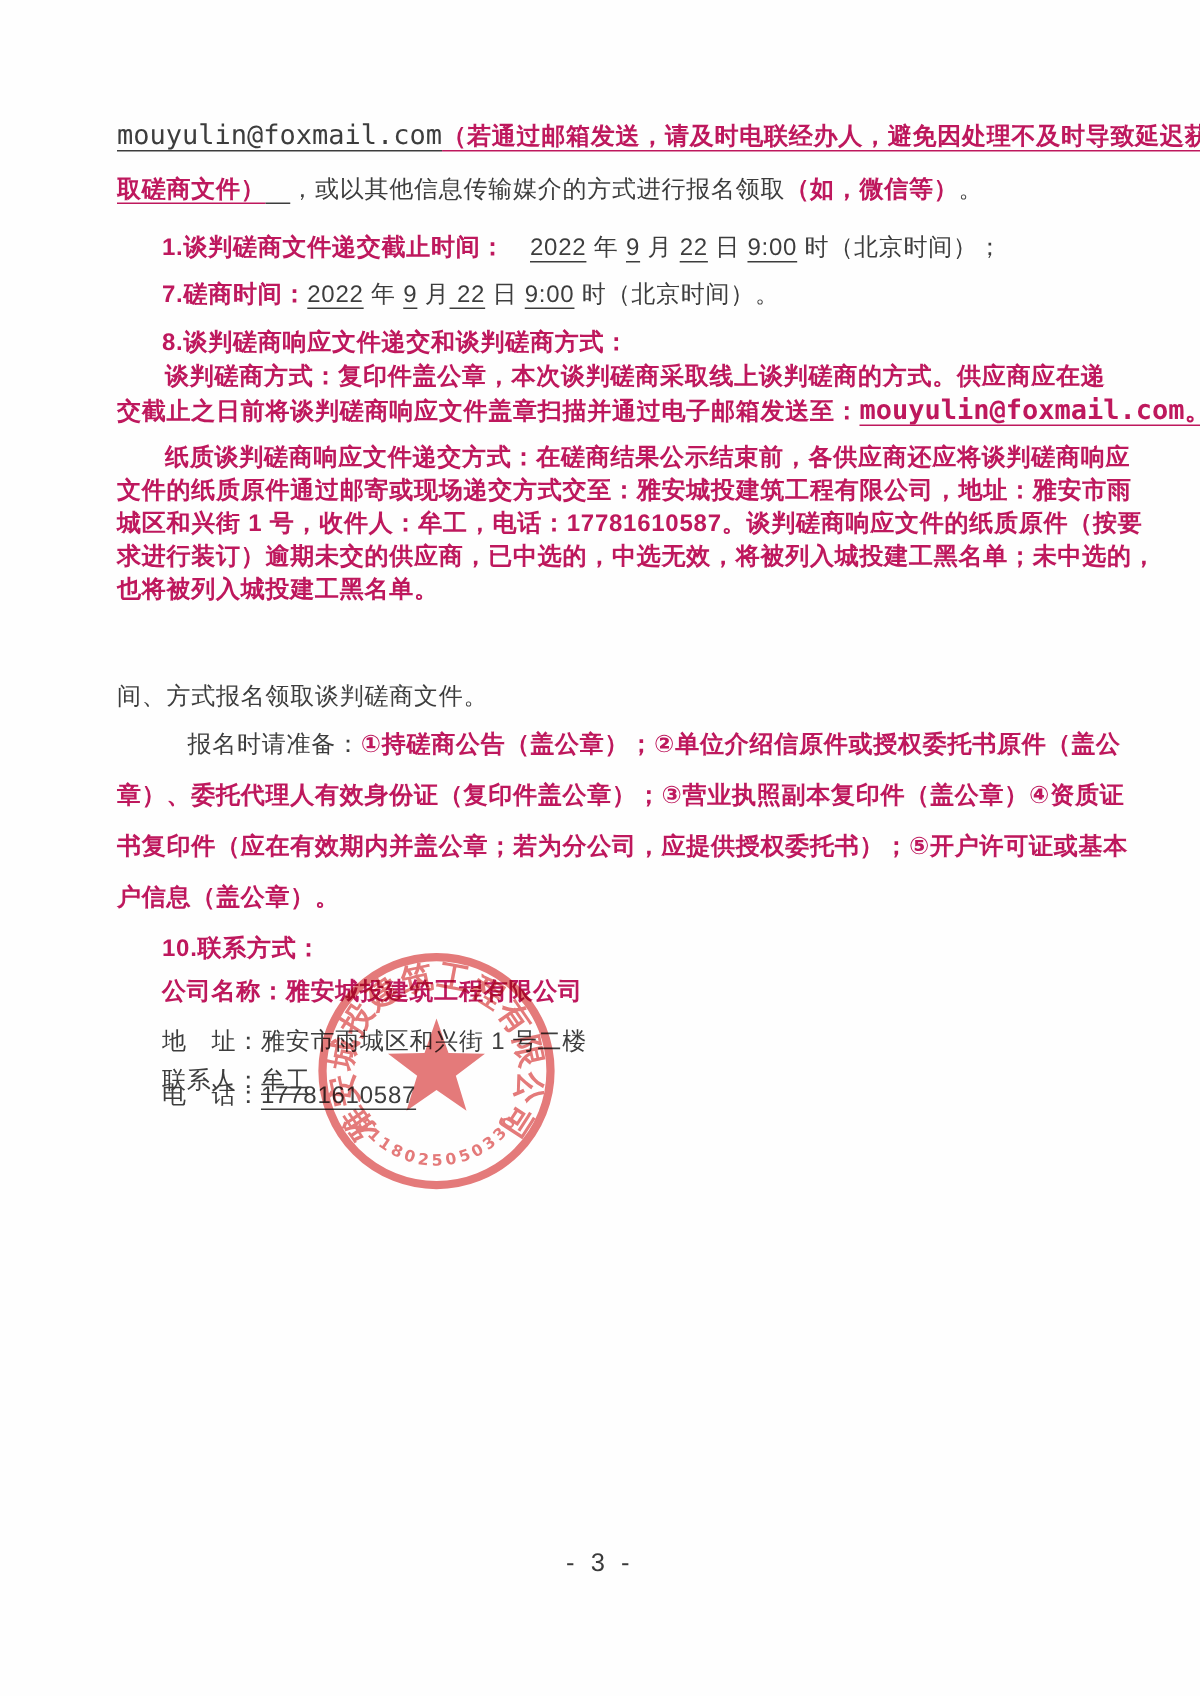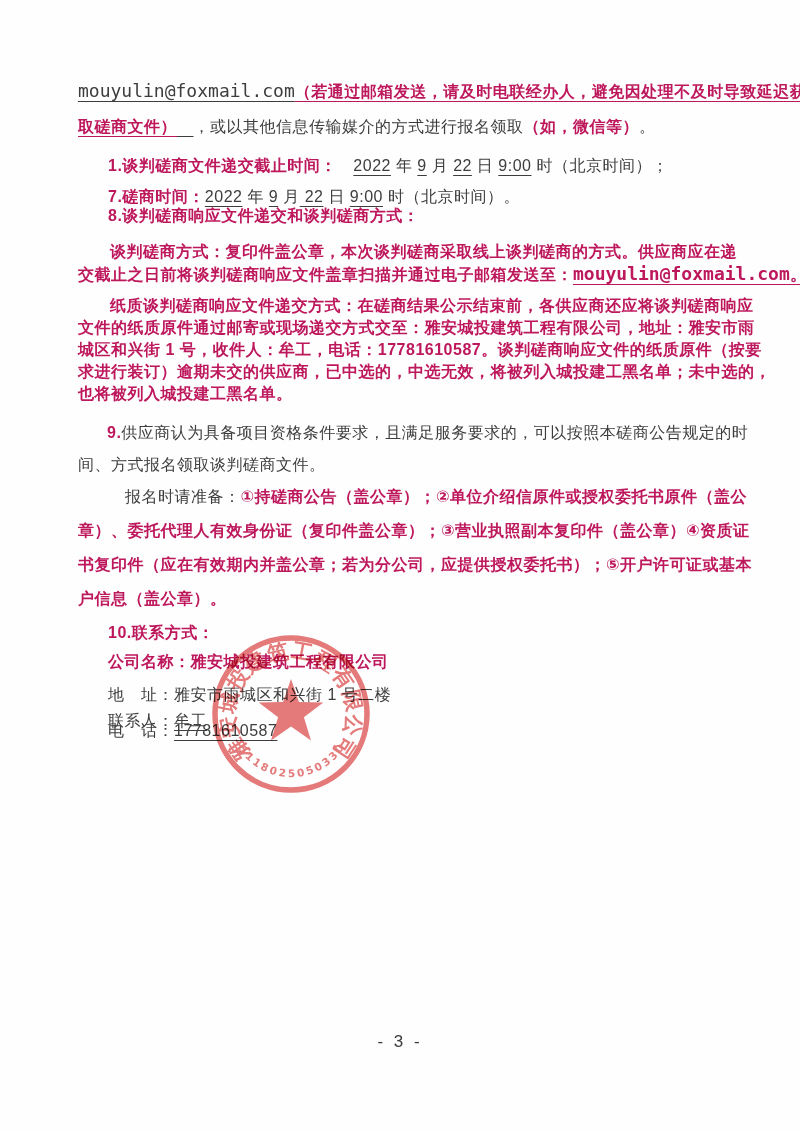--- a/index.html
+++ b/index.html
@@ -14,21 +14,21 @@
     font-size:16px;line-height:20px;color:#3d3d3d;letter-spacing:0.5px;
   }
   .ln .b{font-weight:700;color:#be185d;}
   .ln .u{text-decoration:underline;text-underline-offset:4px;text-decoration-thickness:1px;}
   .ln .m{font-family:"DejaVu Sans Mono","Liberation Mono",monospace;font-size:18px;letter-spacing:0;text-align:right;}
   
   .L0{top:81px;left:78px;}
   .L1{top:117px;left:78px;}
   .L2{top:156px;left:108px;}
   .L3{top:187px;left:108px;}
-  .L4{top:206px;left:108px;text-align:right;}
+  .L4{top:219px;left:108px;text-align:right;}
   .L5{top:242px;left:110px;}
   .L6{top:264px;left:78px;}
   .L7{top:296px;left:110px;}
   .L8{top:318px;left:78px;}
   .L9{top:340px;left:78px;}
   .L10{top:362px;left:78px;}
   .L11{top:384px;left:78px;}
   .L12{top:423px;left:107px;}
   .L13{top:455px;left:78px;}
   .L14{top:487px;left:125px;}
@@ -62,21 +62,20 @@
   <div class="ln L2"><span class="b">1.谈判磋商文件递交截止时间：</span><span>　</span><span class="u">2022</span><span> 年 </span><span class="u">9</span><span> 月 </span><span class="u">22</span><span> 日 </span><span class="u">9:00</span><span> 时（北京时间）；</span></div>
   <div class="ln L3"><span class="b">7.磋商时间：</span><span class="u">2022</span><span> 年 </span><span class="u"> 9</span><span> 月</span><span class="u"> 22</span><span> 日 </span><span class="u">9:00</span><span> 时（北京时间）。</span></div>
   <div class="ln L4"><span class="b">8.谈判磋商响应文件递交和谈判磋商方式：</span></div>
   <div class="ln L5"><span class="b">谈判磋商方式：复印件盖公章，本次谈判磋商采取线上谈判磋商的方式。供应商应在递</span></div>
   <div class="ln L6"><span class="b">交截止之日前将谈判磋商响应文件盖章扫描并通过电子邮箱发送至：</span><span class="b u m">mouyulin@foxmail.com。</span></div>
   <div class="ln L7"><span class="b">纸质谈判磋商响应文件递交方式：在磋商结果公示结束前，各供应商还应将谈判磋商响应</span></div>
   <div class="ln L8"><span class="b">文件的纸质原件通过邮寄或现场递交方式交至：雅安城投建筑工程有限公司，地址：雅安市雨</span></div>
   <div class="ln L9"><span class="b">城区和兴街 1 号，收件人：牟工，电话：17781610587。谈判磋商响应文件的纸质原件（按要</span></div>
   <div class="ln L10"><span class="b">求进行装订）逾期未交的供应商，已中选的，中选无效，将被列入城投建工黑名单；未中选的，</span></div>
   <div class="ln L11"><span class="b">也将被列入城投建工黑名单。</span></div>
-  <div class="ln L12"><span class="b">9.</span><span>供应商认为具备项目资格条件要求，且满足服务要求的，可以按照本磋商公告规定的时</span></div>
   <div class="ln L13"><span>间、方式报名领取谈判磋商文件。</span></div>
   <div class="ln L14"><span>报名时请准备：</span><span class="b">①持磋商公告（盖公章）；②单位介绍信原件或授权委托书原件（盖公</span></div>
   <div class="ln L15"><span class="b">章）、委托代理人有效身份证（复印件盖公章）；③营业执照副本复印件（盖公章）④资质证</span></div>
   <div class="ln L16"><span class="b">书复印件（应在有效期内并盖公章；若为分公司，应提供授权委托书）；⑤开户许可证或基本</span></div>
   <div class="ln L17"><span class="b">户信息（盖公章）。</span></div>
   <div class="ln L18"><span class="b">10.联系方式：</span></div>
   <div class="ln L19"><span class="b">公司名称：雅安城投建筑工程有限公司</span></div>
   <div class="ln L20"><span>地　址：雅安市雨城区和兴街 1 号二楼</span></div>
   <div class="ln L21"><span>电　话：</span><span class="u">17781610587</span></div>
   <div class="ln L22"><span>联系人：</span><span class="u">牟工</span></div>

